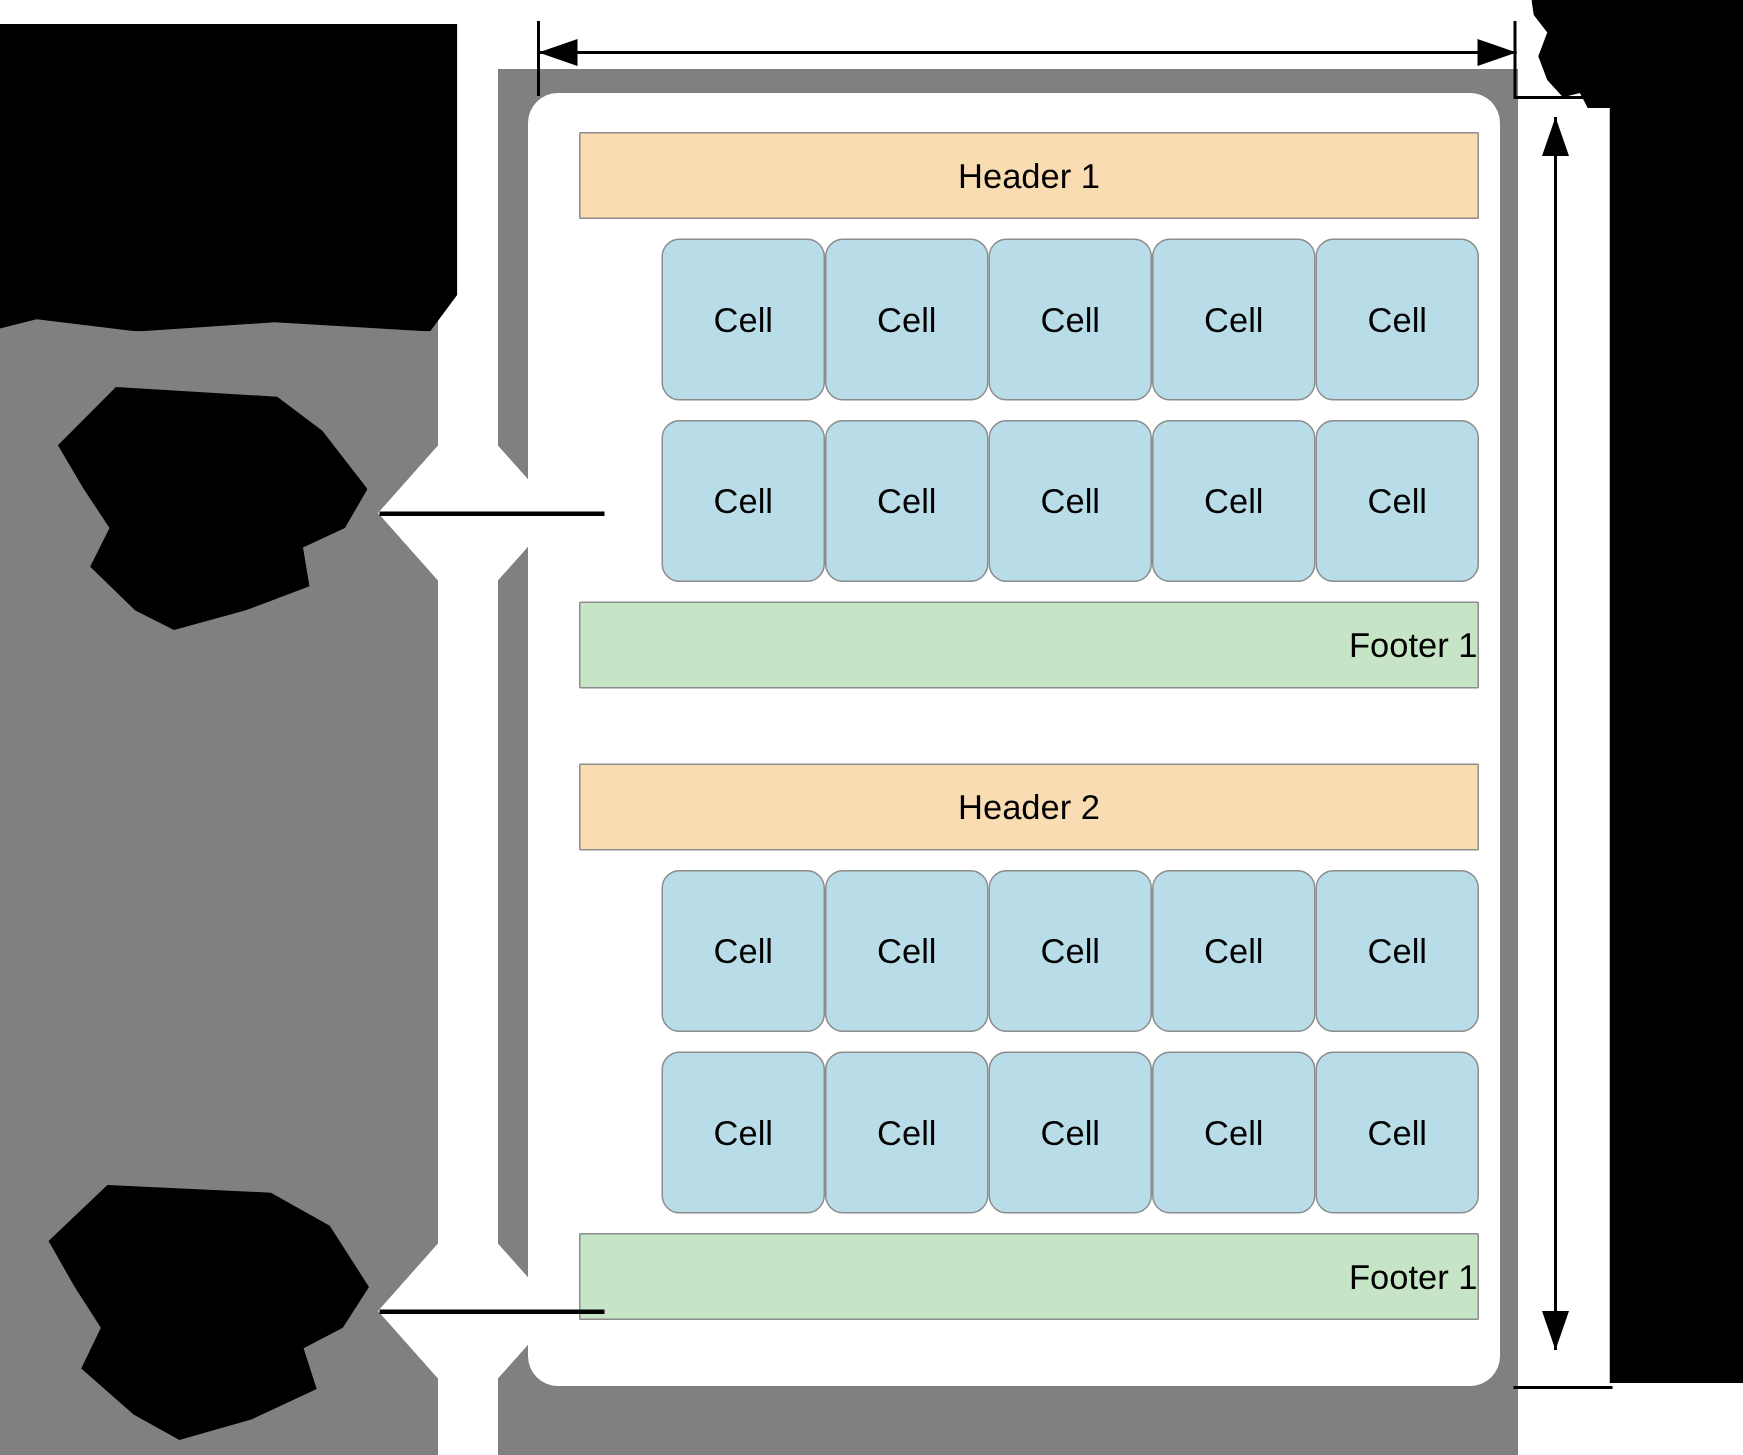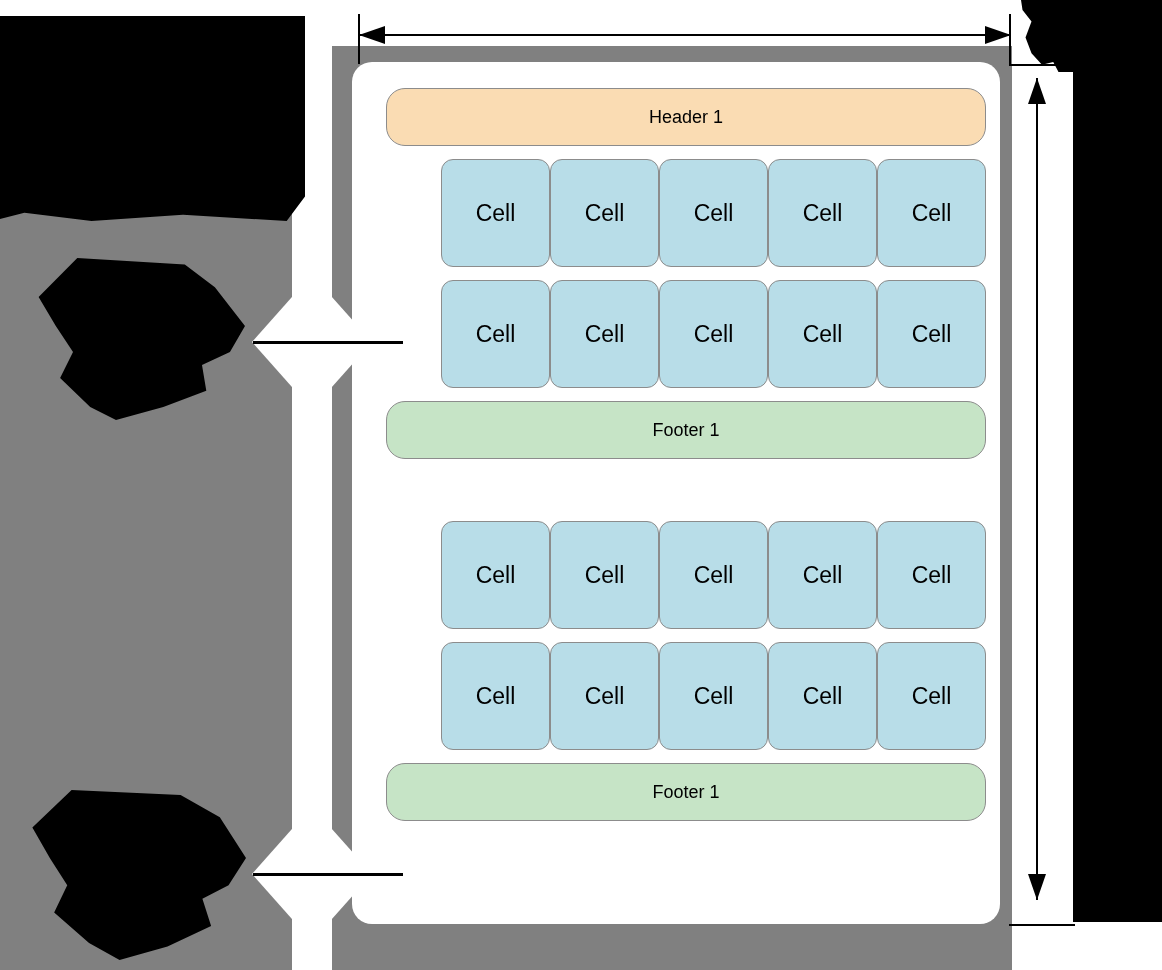--- a/index.html
+++ b/index.html
@@ -48,30 +48,30 @@
     display:flex;
     flex-direction:column;
   }
   .section{ display:flex; flex-direction:column; }
   .section-gap{ height:46px; }
 
   .band{
     box-sizing:border-box;
     height:58px;
     border:1px solid #8c8c8c;
-    border-radius:19px;
+    border-radius:1px;
     display:flex;
     align-items:center;
     justify-content:center;
-    font-size:18px;
+    font-size:23px;
     color:#000000;
     margin-bottom:13px;
   }
   .band.header{ background:#fadcb3; }
-  .band.footer{ background:#c6e4c6; margin-bottom:16px; }
+  .band.footer{ background:#c6e4c6; margin-bottom:4px;justify-content:flex-end; }
 
   .cellrow{
     display:flex;
     justify-content:flex-end;
     margin-bottom:13px;
   }
   .cell{
     box-sizing:border-box;
     width:109px;
     height:108px;
@@ -227,20 +227,23 @@
       </div>
 
       <div class="band footer">
         <span>Footer 1</span>
       </div>
     </div>
 
     <div class="section-gap"></div>
 
     <div class="section">
+      <div class="band header">
+        <span>Header 2</span>
+      </div>
 
       <div class="cellrow">
         <div class="cell">
             <span>Cell</span>
           </div>
         <div class="cell">
             <span>Cell</span>
           </div>
         <div class="cell">
             <span>Cell</span>

